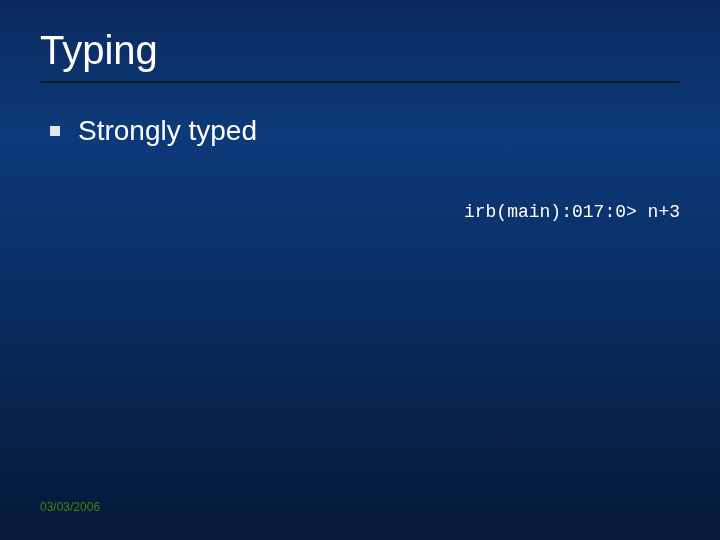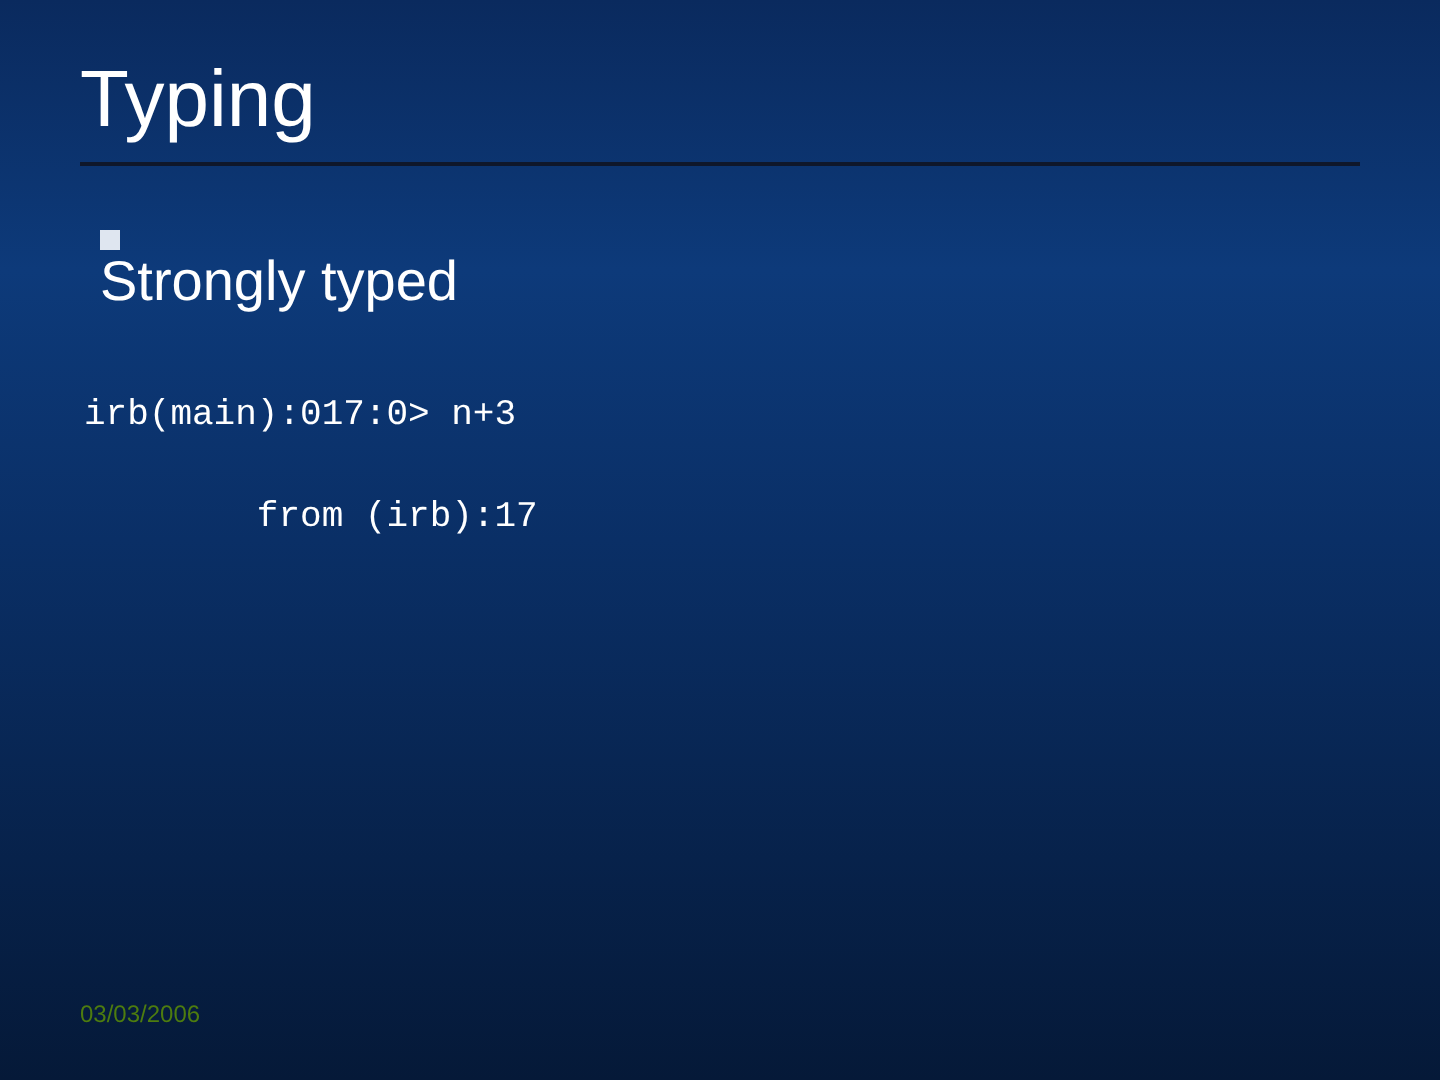--- a/index.html
+++ b/index.html
@@ -21,43 +21,43 @@
       font-size: 40px;
       font-weight: normal;
       color: #ffffff;
       border-bottom: 2px solid #0f172a;
       padding-bottom: 8px;
       margin-bottom: 32px;
       margin-top: 8px;
     }
     .bullet-line {
       display: flex;
-      align-items: flex-start;
+      align-items: center;
       margin-left: 10px;
-      margin-bottom: 14px;
-      flex-direction: column;
+      margin-bottom: 28px;
     }
     .bullet-marker {
       width: 10px;
       height: 10px;
       background: #dfe6f0;
       margin-right: 18px;
       flex-shrink: 0;
     }
     .bullet-text {
       font-size: 28px;
       color: #ffffff;
     }
     .code-block {
       font-family: "Courier New", Courier, monospace;
       font-size: 18px;
       color: #ffffff;
       line-height: 1.4;
       margin-left: 2px;
       white-space: pre;
+      text-align: right;
     }
     .footer-date {
       position: absolute;
       bottom: 26px;
       left: 40px;
       font-size: 12px;
       color: #4d7c0f;
       font-family: Arial, sans-serif;
     }
   </style>
@@ -66,16 +66,15 @@
 
 <h1 class="title">Typing</h1>
 
 <div class="bullet-line">
   <span class="bullet-marker"></span>
   <span class="bullet-text">Strongly typed</span>
 </div>
 
 <div class="code-block">
 <div>irb(main):017:0&gt; n+3</div>
-<div>        from (irb):17</div>
 </div>
 
 <div class="footer-date">03/03/2006</div>
 
 </body></html>

